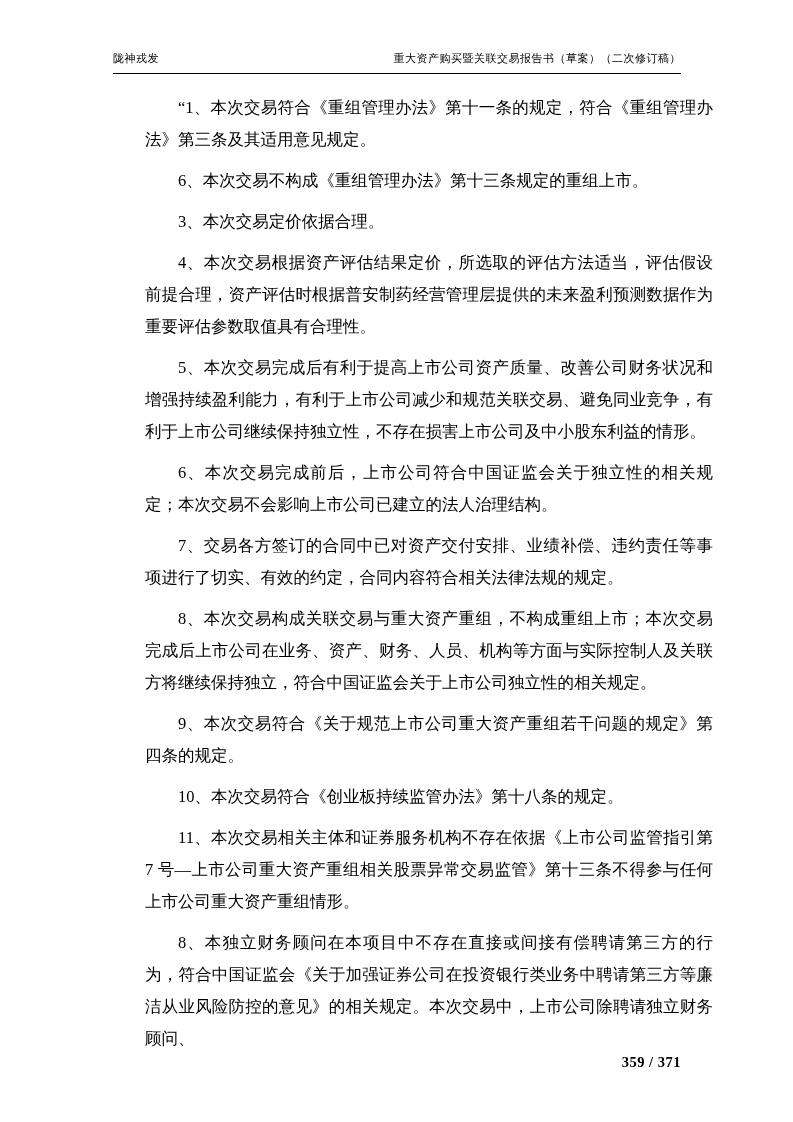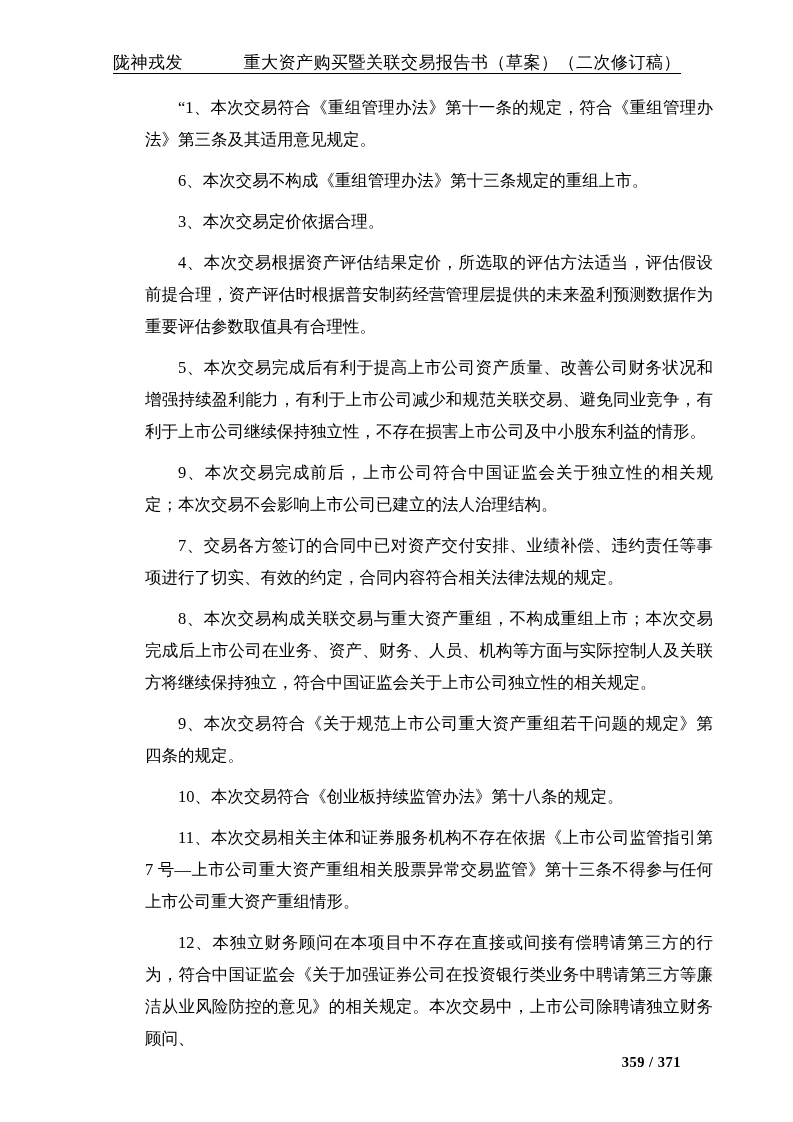--- a/index.html
+++ b/index.html
@@ -18,21 +18,21 @@
     box-sizing: border-box;
   }
   .header {
     position: absolute;
     top: 51px;
     left: 113px;
     width: 568px;
     display: flex;
     justify-content: space-between;
     align-items: baseline;
-    font-size: 17px;
+    font-size: 11px;
     letter-spacing: 0.5px;
     white-space: nowrap;
   }
   .header-left { font-weight: normal; }
   .header-right { font-weight: normal; }
   .header-rule {
     position: absolute;
     top: 73px;
     left: 113px;
     width: 568px;
@@ -77,26 +77,26 @@
   </div>
 
   <hr class="header-rule">
 
   <div class="body-text">
     <p class="para">“1、本次交易符合《重组管理办法》第十一条的规定，符合《重组管理办法》第三条及其适用意见规定。</p>
     <p class="para">6、本次交易不构成《重组管理办法》第十三条规定的重组上市。</p>
     <p class="para">3、本次交易定价依据合理。</p>
     <p class="para">4、本次交易根据资产评估结果定价，所选取的评估方法适当，评估假设前提合理，资产评估时根据普安制药经营管理层提供的未来盈利预测数据作为重要评估参数取值具有合理性。</p>
     <p class="para">5、本次交易完成后有利于提高上市公司资产质量、改善公司财务状况和增强持续盈利能力，有利于上市公司减少和规范关联交易、避免同业竞争，有利于上市公司继续保持独立性，不存在损害上市公司及中小股东利益的情形。</p>
-    <p class="para">9、本次交易完成前后，上市公司符合中国证监会关于独立性的相关规定；本次交易不会影响上市公司已建立的法人治理结构。</p>
+    <p class="para">6、本次交易完成前后，上市公司符合中国证监会关于独立性的相关规定；本次交易不会影响上市公司已建立的法人治理结构。</p>
     <p class="para">7、交易各方签订的合同中已对资产交付安排、业绩补偿、违约责任等事项进行了切实、有效的约定，合同内容符合相关法律法规的规定。</p>
     <p class="para">8、本次交易构成关联交易与重大资产重组，不构成重组上市；本次交易完成后上市公司在业务、资产、财务、人员、机构等方面与实际控制人及关联方将继续保持独立，符合中国证监会关于上市公司独立性的相关规定。</p>
     <p class="para">9、本次交易符合《关于规范上市公司重大资产重组若干问题的规定》第四条的规定。</p>
     <p class="para">10、本次交易符合《创业板持续监管办法》第十八条的规定。</p>
     <p class="para">11、本次交易相关主体和证券服务机构不存在依据《上市公司监管指引第 7 号—上市公司重大资产重组相关股票异常交易监管》第十三条不得参与任何上市公司重大资产重组情形。</p>
-    <p class="para">12、本独立财务顾问在本项目中不存在直接或间接有偿聘请第三方的行为，符合中国证监会《关于加强证券公司在投资银行类业务中聘请第三方等廉洁从业风险防控的意见》的相关规定。本次交易中，上市公司除聘请独立财务顾问、</p>
+    <p class="para">8、本独立财务顾问在本项目中不存在直接或间接有偿聘请第三方的行为，符合中国证监会《关于加强证券公司在投资银行类业务中聘请第三方等廉洁从业风险防控的意见》的相关规定。本次交易中，上市公司除聘请独立财务顾问、</p>
   </div>
 
   <div class="footer">
     <span>359 / 371</span>
   </div>
 
 </div>
 
 </body></html>

